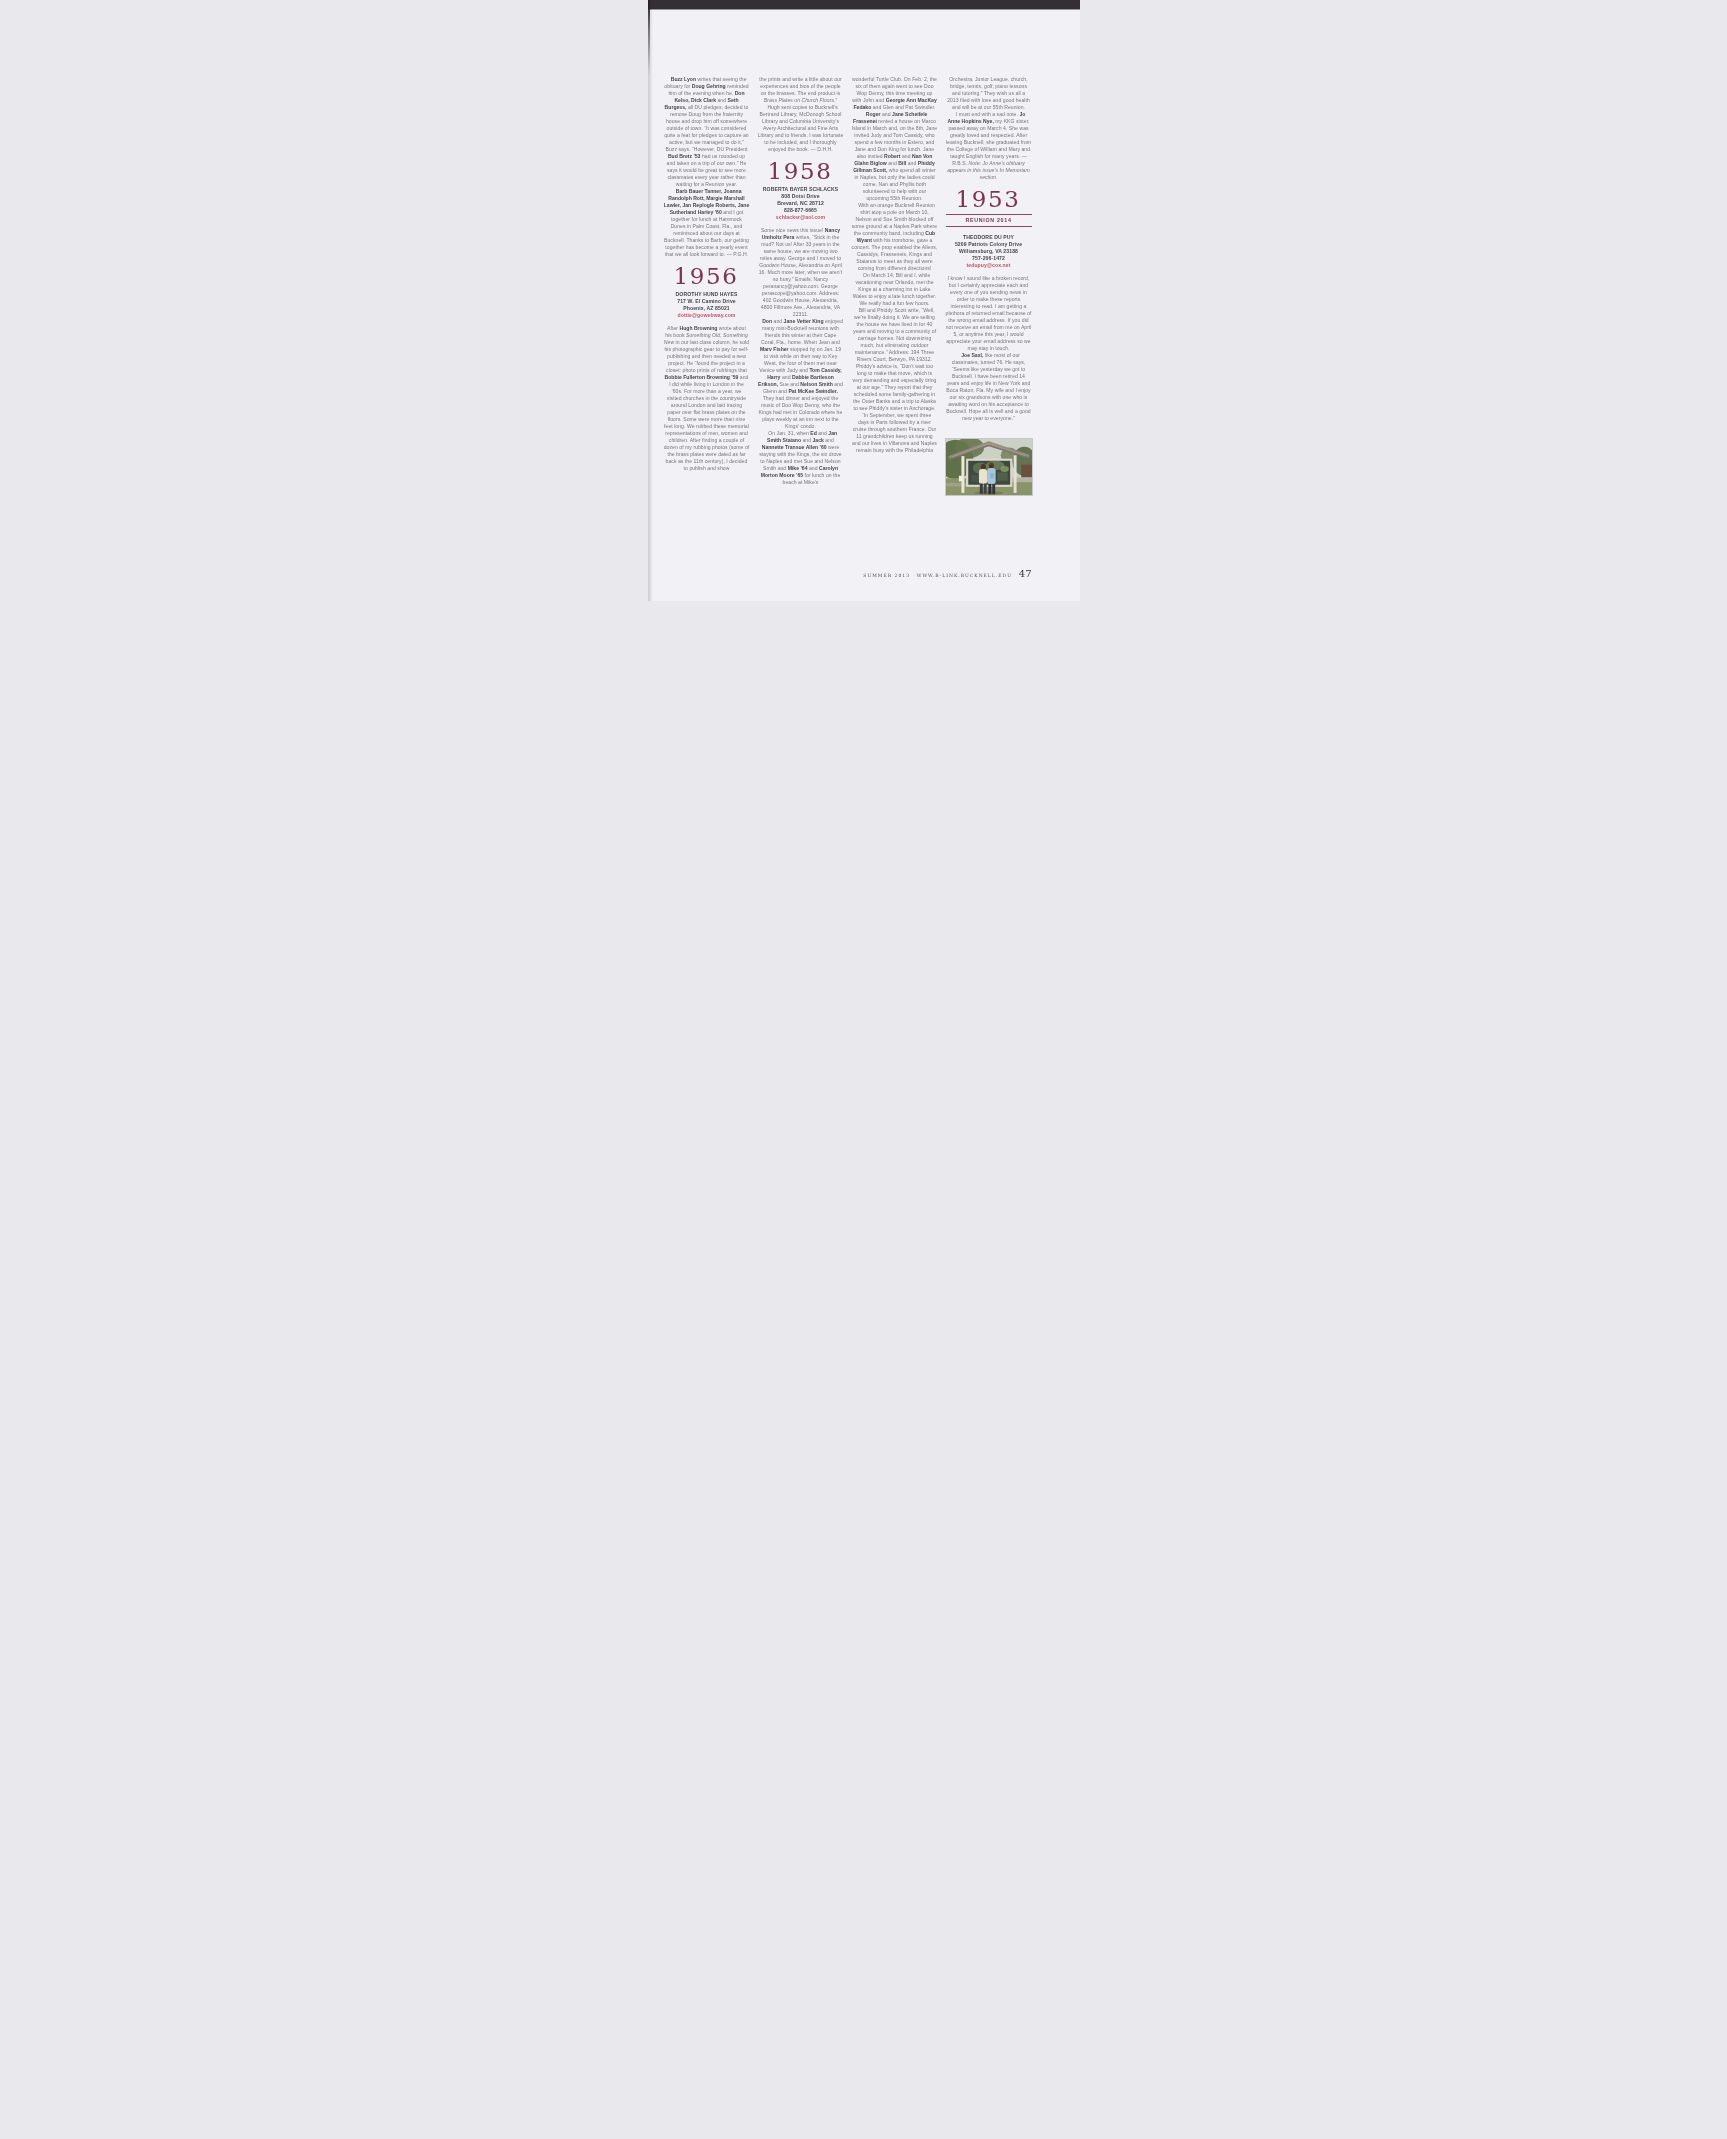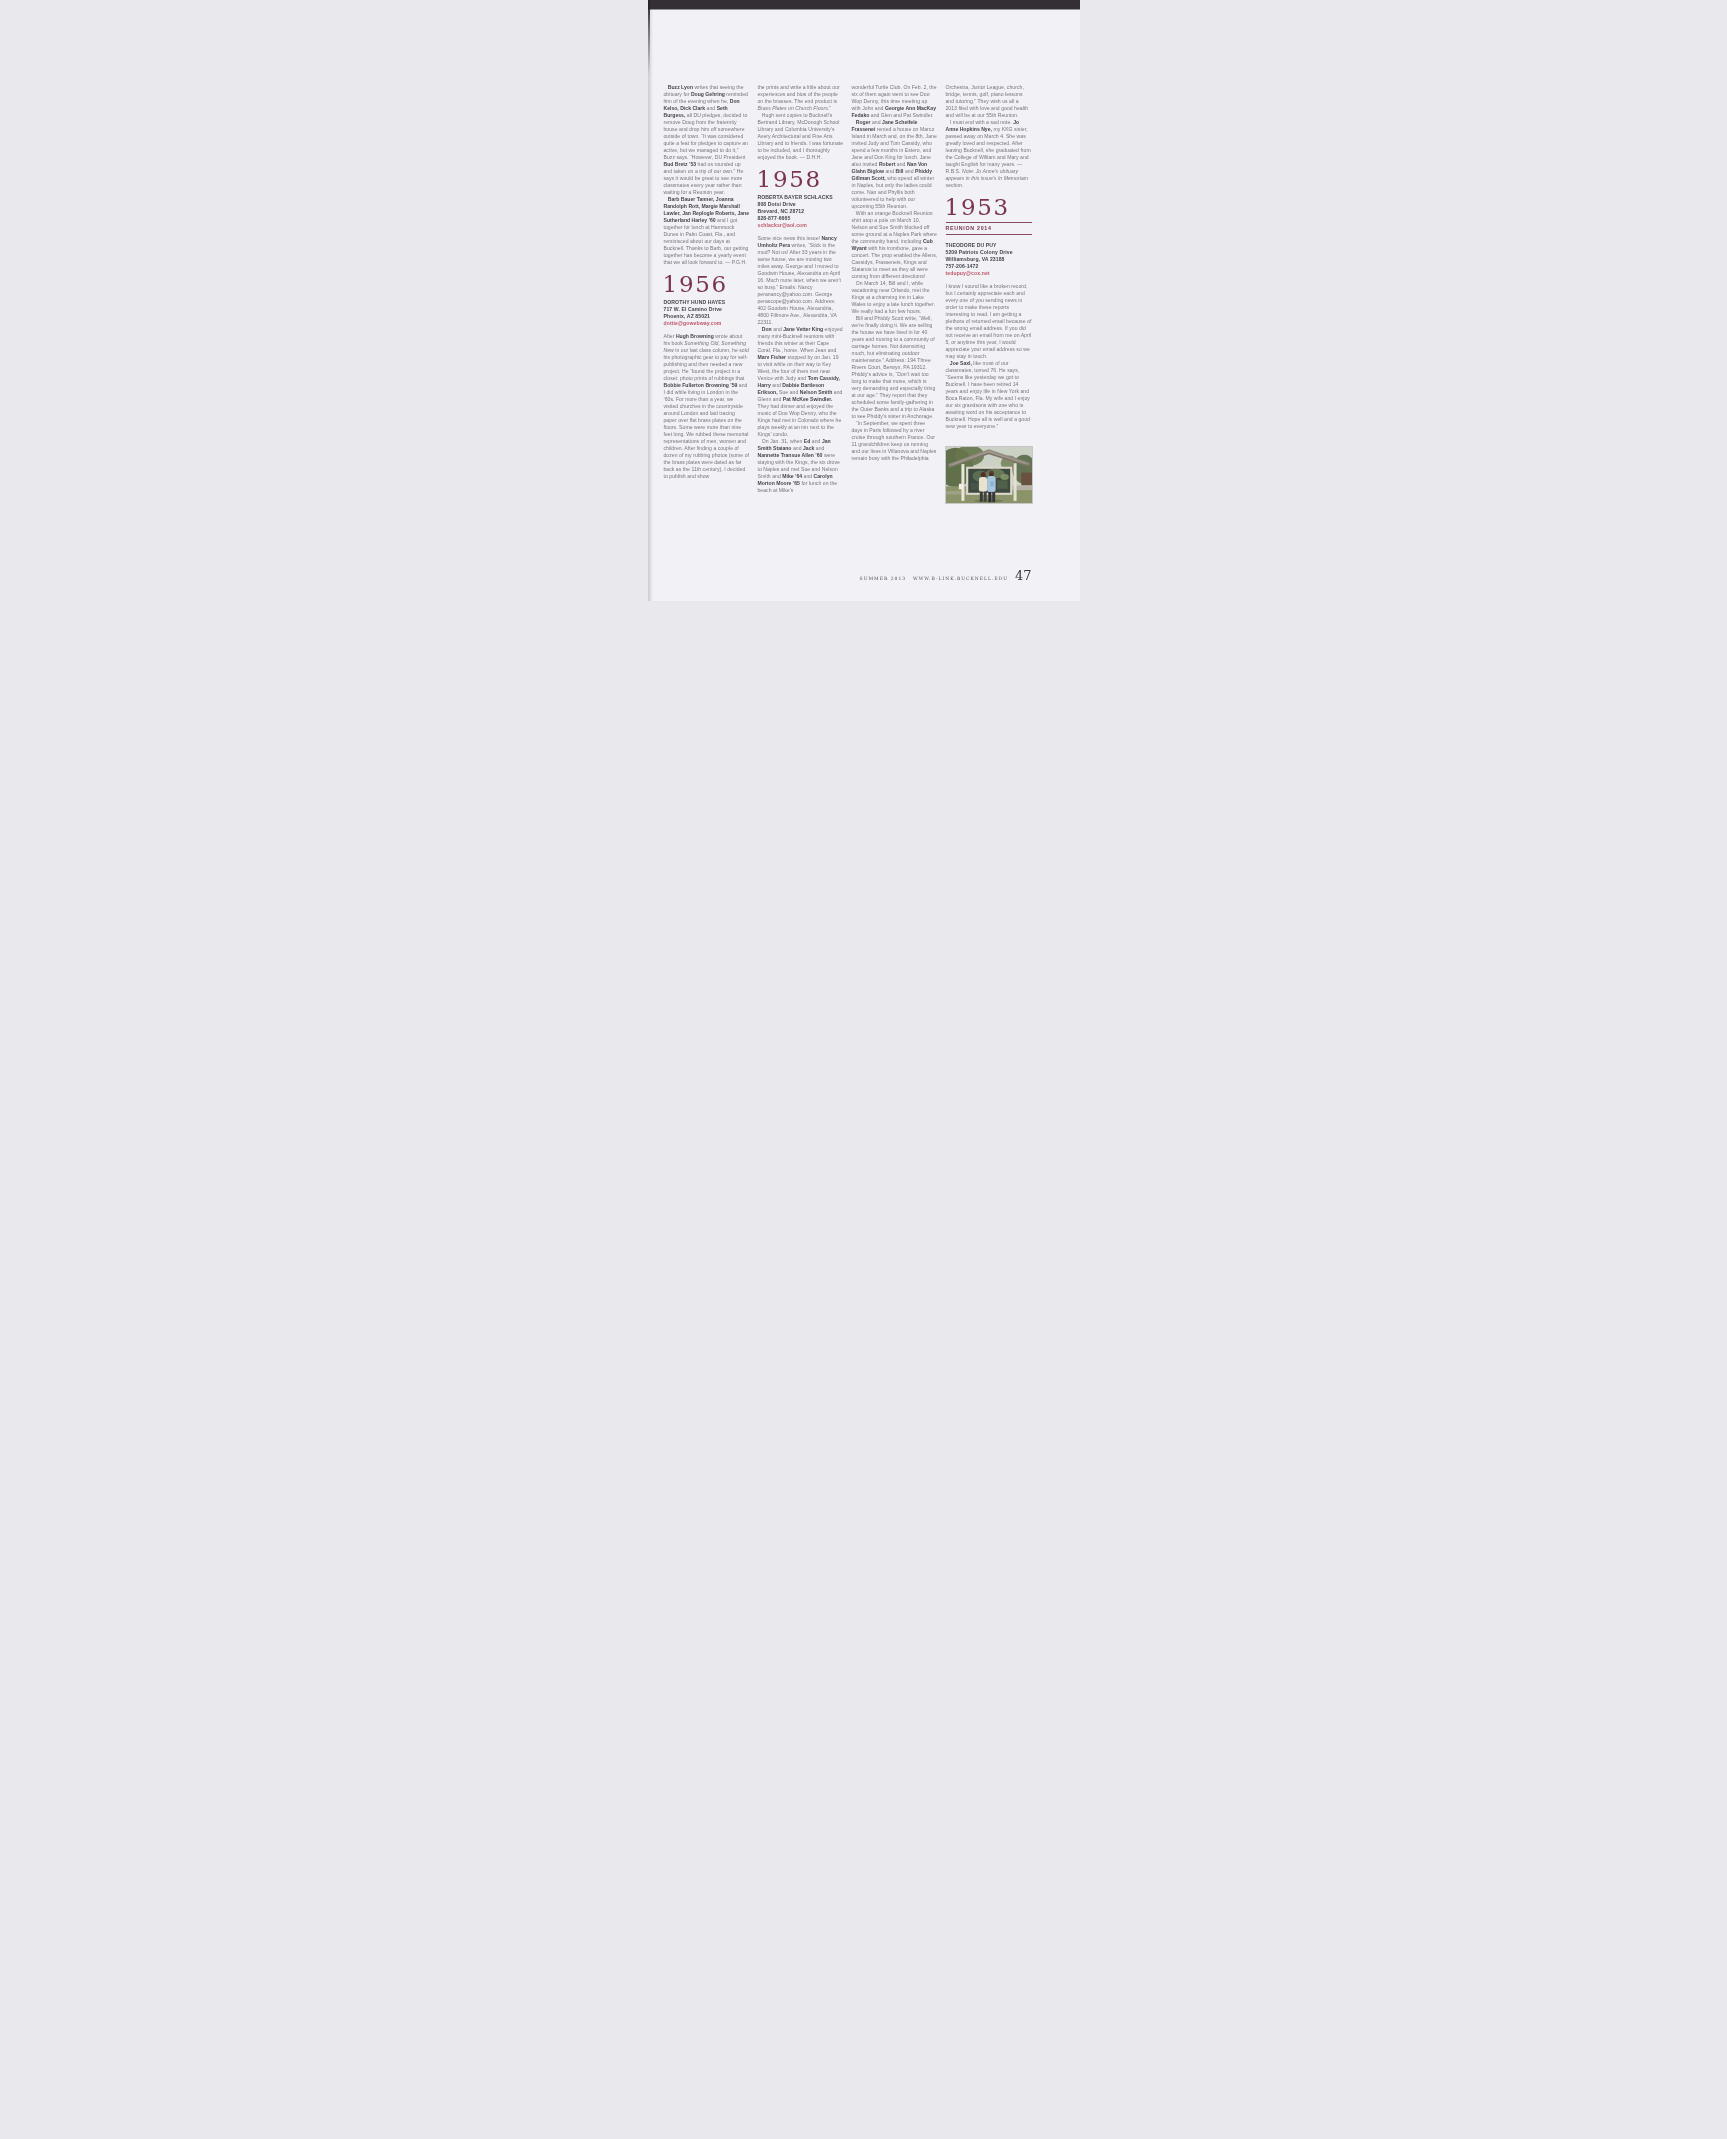--- a/index.html
+++ b/index.html
@@ -2,40 +2,40 @@
 <html style="--page-bg: #f2f1f5; --band: #332f34; --heading: #7b3550; --email: #c1566a; --body: #75757d; --bold: #46464e;font-size:6.8px"><head>
 <meta charset="utf-8">
 <style>
   html,body{margin:0;padding:0;background:#e9e8ec;font-family:"Liberation Sans",sans-serif;}
   .page{position:relative;width:432px;height:601px;background:var(--page-bg,#f2f1f5);overflow:hidden;margin:0 auto;}
   .topband{position:absolute;left:0;top:0;width:100%;height:8.6px;background:var(--band,#332f34);border-bottom:0.4px solid #97939c;}
   .edge-shadow{position:absolute;left:0;top:0;width:2.1px;height:75px;
     background:linear-gradient(180deg,#26222a 0%,rgba(38,34,42,.55) 40%,rgba(38,34,42,0) 100%);}
   .page-shade{position:absolute;left:0;top:0;width:5.1px;height:100%;
     background:linear-gradient(90deg,rgba(40,35,45,.18),rgba(40,35,45,0));}
-  .col{position:absolute;top:84px;width:86px;font-size:5.1px;line-height:7px;
-    color:var(--body,#75757d);letter-spacing:0.04px;text-align:left;}
+  .col{position:absolute;top:76px;width:86px;font-size:5.1px;line-height:7px;
+    color:var(--body,#75757d);letter-spacing:0.04px;text-align:center;}
   .col-1{left:16px}.col-2{left:110px}.col-3{left:204px}.col-4{left:298px}
   .para{margin:0;}
   .para.indent{text-indent:4.3px;}
   .bold{font-weight:700;color:var(--bold,#46464e);letter-spacing:0;}
   .ital{font-style:italic;}
   .year{font-family:"DejaVu Serif",serif;font-weight:400;font-size:23px;line-height:19px;
     color:var(--heading,#7b3550);letter-spacing:1.7px;margin:8.6px 0 5.1px -0.9px;}
   .reunion{margin:0.9px 0 6.8px;border-top:0.9px solid #8a4a60;border-bottom:0.9px solid #8a4a60;
     padding:2.1px 0 2.6px;color:var(--heading,#7b3550);font-weight:700;font-size:5.3px;letter-spacing:0.7px;}
   .contact{margin:0 0 6px;}
   .cline{font-weight:700;color:var(--bold,#46464e);font-size:5.1px;line-height:7px;letter-spacing:0.1px;}
   .email{color:var(--email,#c1566a);}
   .photo{display:block;margin-top:17px;width:86px;height:56px;background:#cdd2c8;
     outline:0.4px solid rgba(120,120,120,.35);}
   .footer{position:absolute;top:568px;left:16px;width:368px;text-align:right;
     font-family:"DejaVu Serif",serif;color:#514e56;font-size:4.5px;letter-spacing:1px;white-space:nowrap;}
   .footer .site{margin-left:6.8px;}
-  .footer .pagenum{font-size:13px;letter-spacing:0;margin-left:6.8px;color:#3a383e;}
+  .footer .pagenum{font-size:10px;letter-spacing:0;margin-left:6.8px;color:#3a383e;}
 </style>
 </head>
 <body>
 
 <div class="page">
   <div class="topband"></div>
   <div class="page-shade"></div>
   <div class="edge-shadow"></div>
 
   <section class="col col-1">

